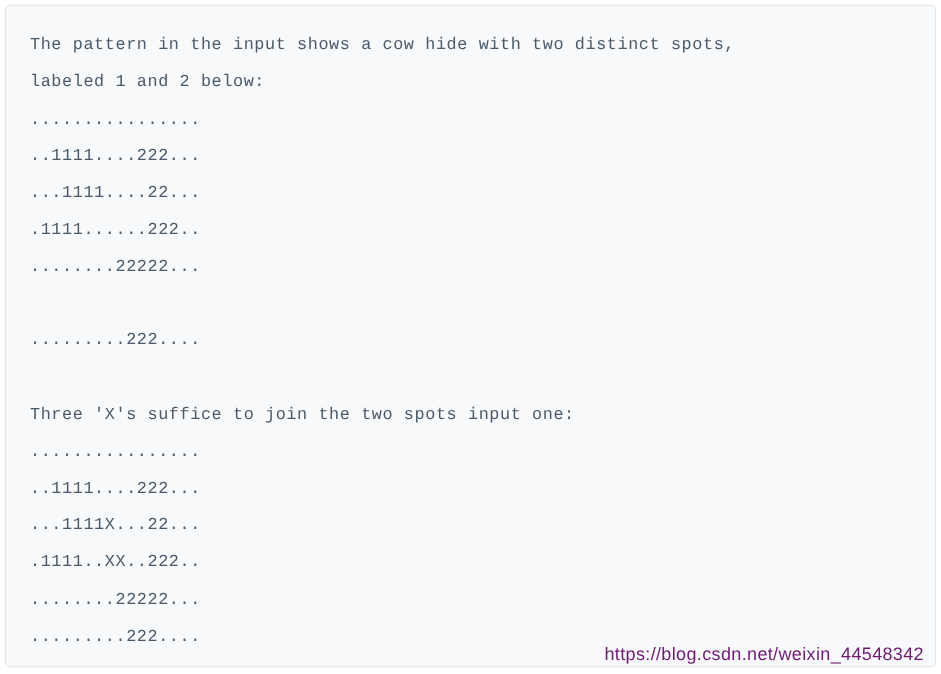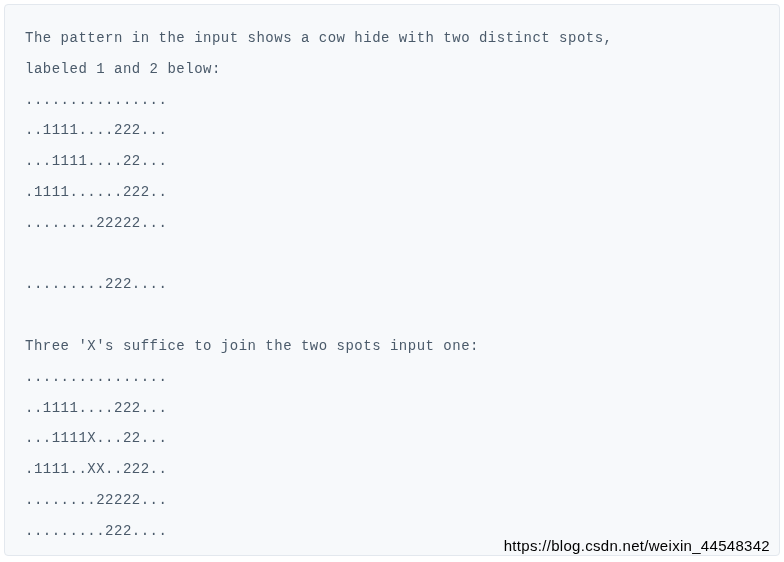--- a/index.html
+++ b/index.html
@@ -26,21 +26,21 @@
     letter-spacing: 0.5px;
     font-family: 'Courier New', Consolas, monospace;
     white-space: pre;
     height: 552px;
     overflow: hidden;
   }
   .watermark {
     position: absolute;
     bottom: 8px;
     right: 14px;
-    color: #000000;
+    color: #701a75;
     font-family: Arial, sans-serif;
     font-size: 15px;
     letter-spacing: 0.3px;
     pointer-events: none;
   }
 </style>
 </head>
 <body>
 
 <div class="code-block"><span>The pattern in the input shows a cow hide with two distinct spots,

